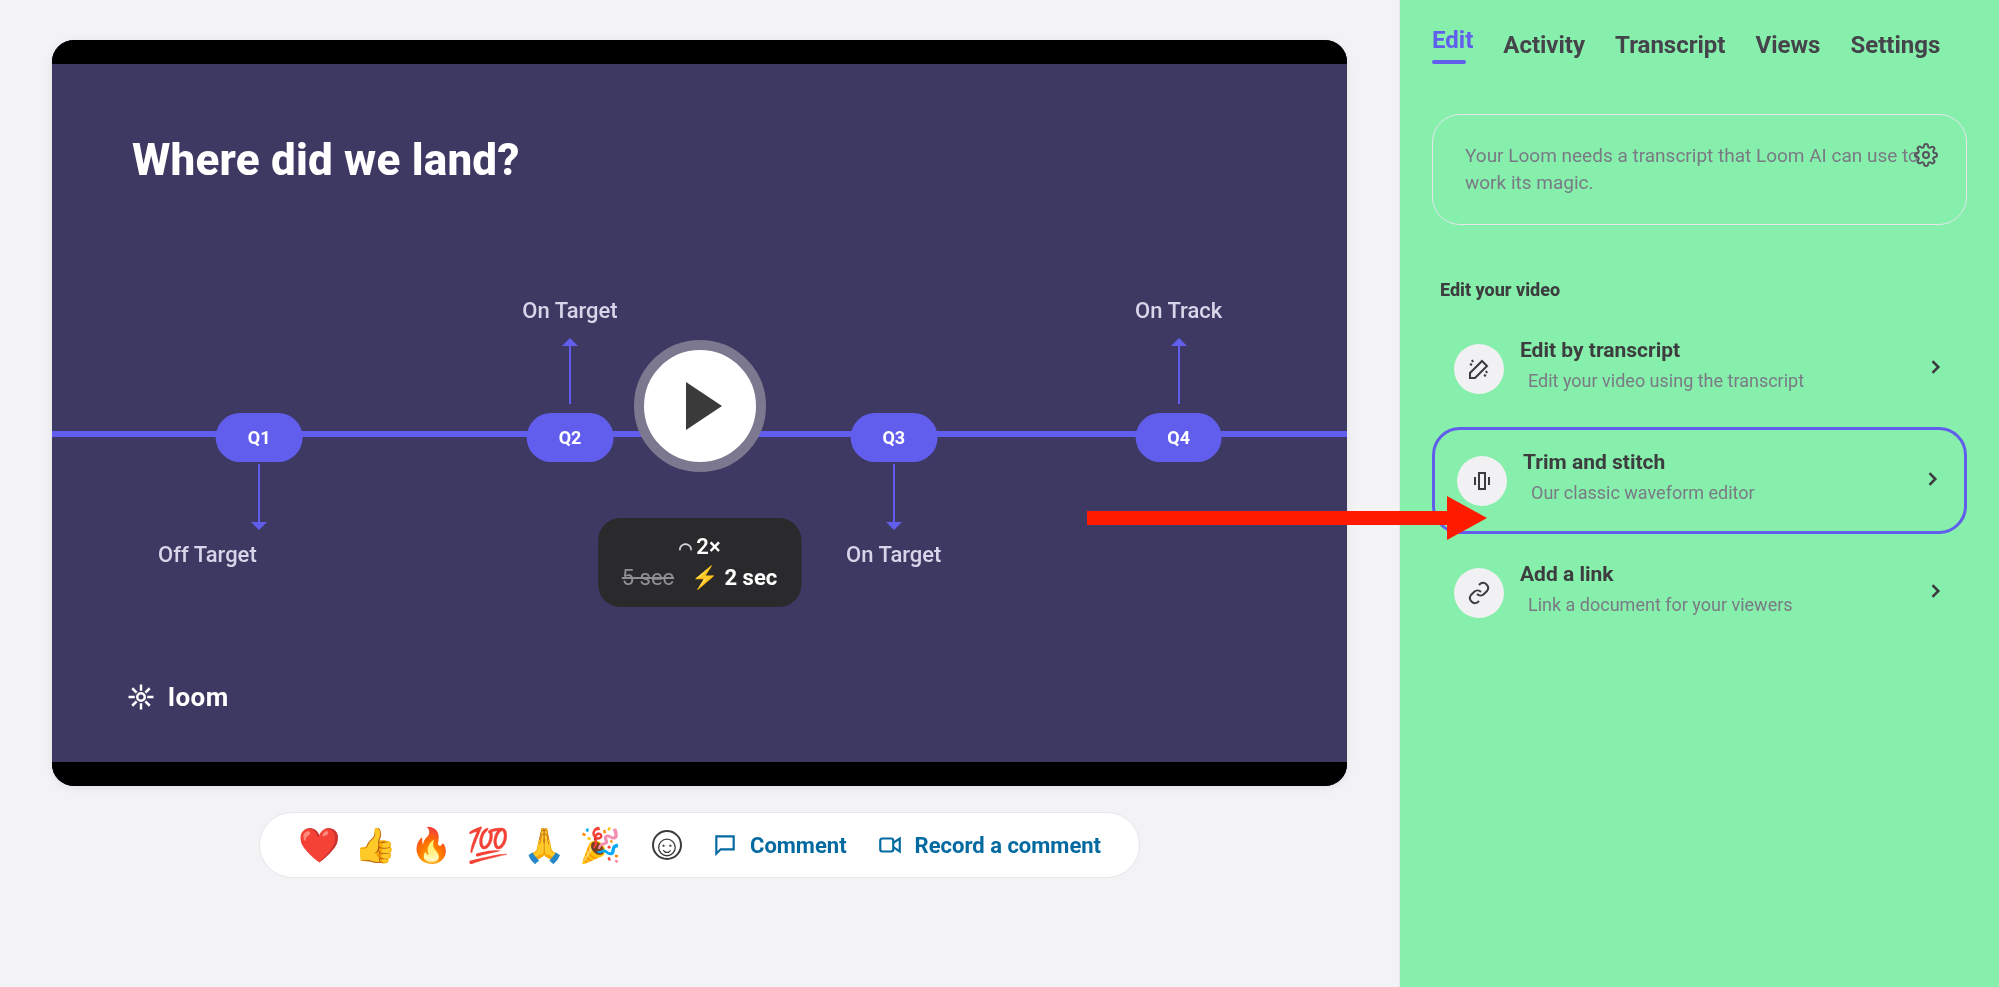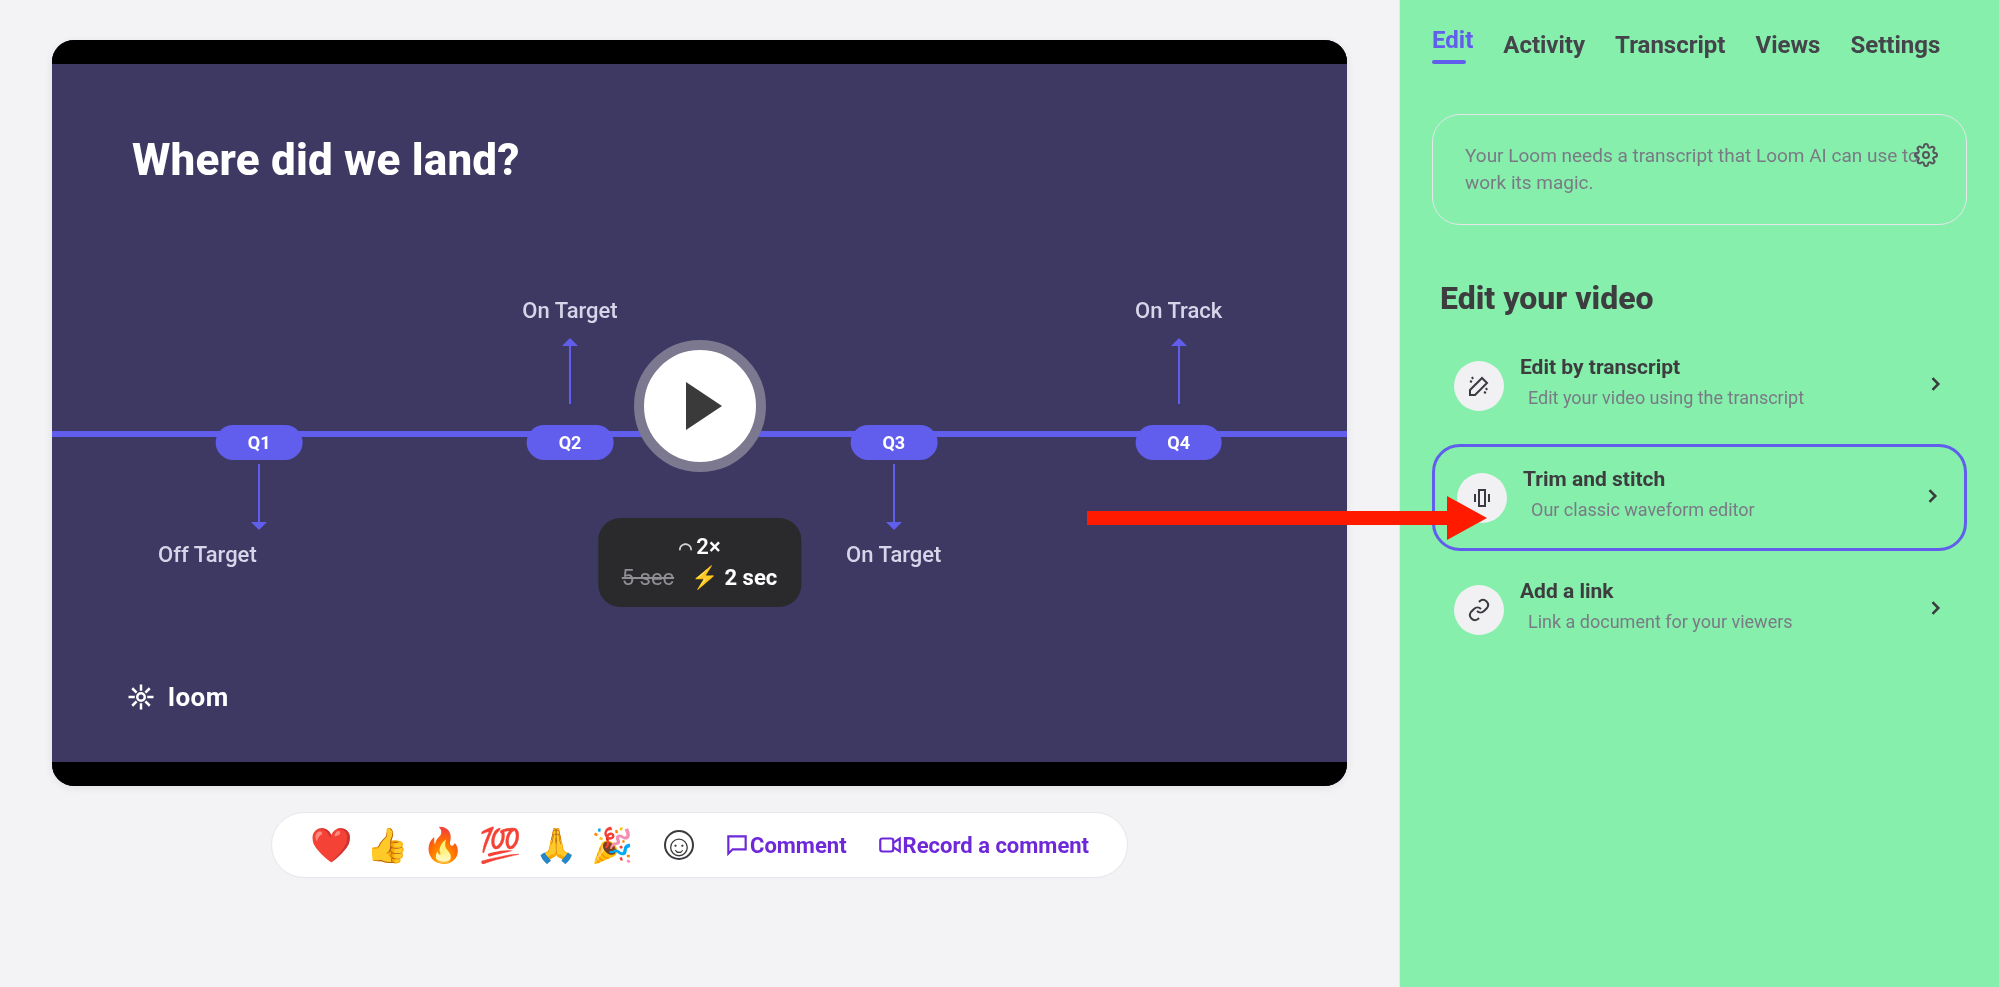--- a/index.html
+++ b/index.html
@@ -70,21 +70,21 @@
   .timeline-line{
     position:absolute;left:0;right:0;top:-3px;height:6px;
     background:var(--purple-light);
   }
   .q-label{
     position:absolute;top:-21px;
     transform:translateX(-50%);
     background:var(--purple-light);
     color:#fff;
     font-size:18px;font-weight:700;
-    padding:7px 32px;border-radius:999px;margin-top:12px;
+    padding:14px 32px;border-radius:999px;
   }
   .arrow{
     position:absolute;width:2px;background:var(--purple-light);
     transform:translateX(-50%);
   }
   .arrow::after{
     content:"";position:absolute;left:50%;transform:translateX(-50%);
     border:8px solid transparent;
   }
   .arrow.up{top:-90px;height:60px;}
@@ -129,21 +129,21 @@
   .loom-mark svg{width:30px;height:30px;}
   
   .reaction-bar{
     margin-top:26px;
     background:#fff;border:1px solid var(--border);border-radius:999px;
     display:flex;align-items:center;gap:30px;
     padding:12px 38px;font-size:22px;
   }
   .emoji-row{display:flex;gap:14px;font-size:34px;}
   .emoji-row span{cursor:pointer;}
-  .bar-action{display:flex;align-items:center;cursor:pointer;font-weight:700;color:#6d28d9;}
+  .bar-action{display:flex;align-items:center;gap:12px;cursor:pointer;font-weight:700;color:#0369a1;}
   .bar-action svg{width:26px;height:26px;}
 
   
   .red-arrow{
     position:absolute;right:-140px;top:57%;transform:translateY(-50%);
     pointer-events:none;
   }
 
   
   .sidebar{
@@ -163,21 +163,21 @@
   }
   .tabs .spacer{flex:1;}
   .ai-card{
     margin-top:44px;
     border:1px solid var(--border);border-radius:28px;
     padding:28px 32px;position:relative;
   }
   .ai-title{font-size:26px;font-weight:800;line-height:1.25;margin:0 40px 10px 0;}
   .ai-sub{font-size:19px;color:var(--muted);line-height:1.4;margin:0;}
   .ai-gear{position:absolute;top:28px;right:28px;color:#55555c;cursor:pointer;}
-  .section-title{font-size:32px;font-weight:800;margin:54px 0 18px 8px;}
+  .section-title{font-size:18px;font-weight:800;margin:54px 0 18px 8px;}
   .option{
     display:flex;align-items:center;gap:16px;
     padding:20px 22px;border-radius:28px;cursor:pointer;
   }
   .option + .option{margin-top:8px;}
   .option.highlight{
     border:3px solid var(--purple-light);
   }
   .opt-icon{
     width:50px;height:50px;border-radius:50%;background:#f1f1f4;

